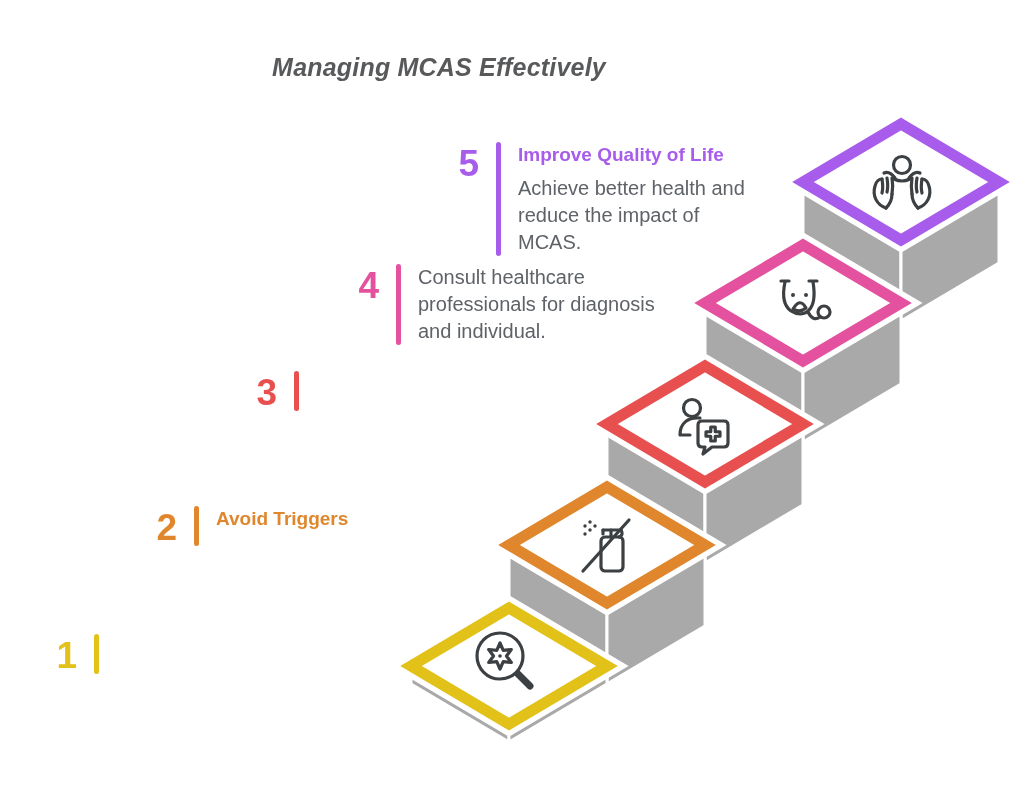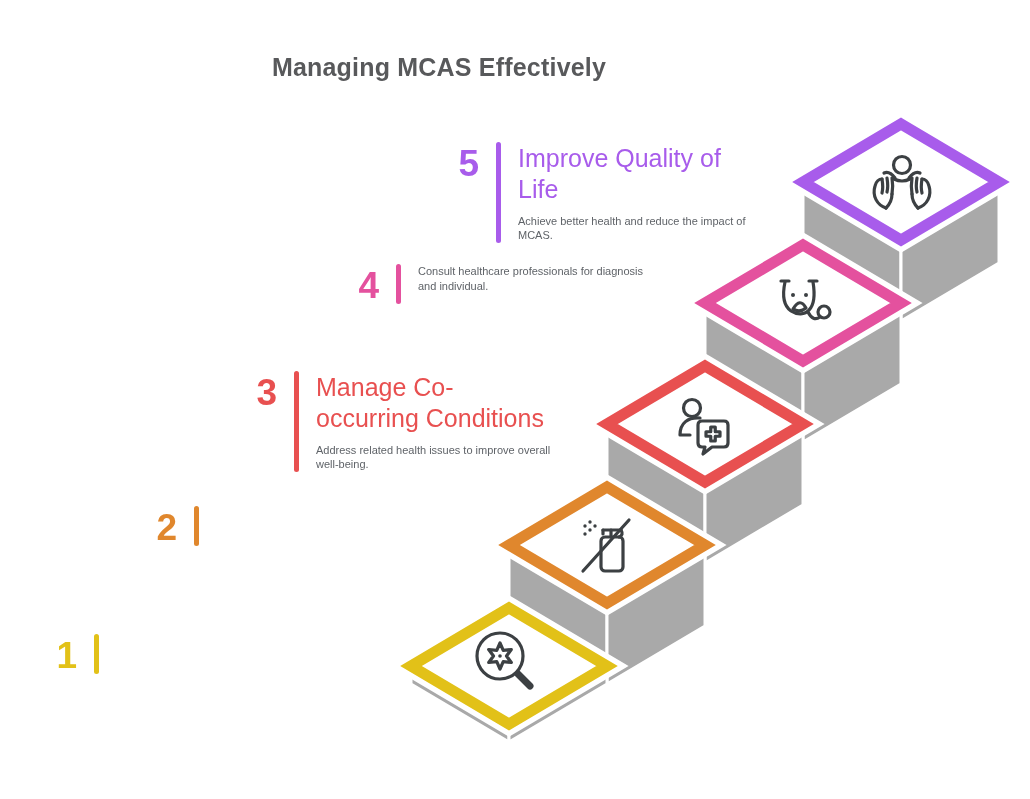--- a/index.html
+++ b/index.html
@@ -5,28 +5,29 @@
   html,body { margin:0; padding:0; }
   body {
     width:1030px; height:799px; position:relative; overflow:hidden;
     background:#ffffff;
     font-family:"Liberation Sans", sans-serif;
   }
   .title {
     position:absolute; top:53px; left:0; width:878px;
     text-align:center; font-size:25px; font-weight:bold; color:#58595B;
     letter-spacing:.2px;
+    font-style:italic;
   }
   svg.stairs { position:absolute; left:0; top:0; }
 
   .step-text { position:absolute; display:flex; gap:17px; }
   .num  { width:42px; text-align:right; font-size:37px; font-weight:bold; line-height:1; padding-top:3px; }
   .bar  { width:5px; border-radius:3px; align-self:stretch; }
-  .heading { font-size:25px; font-weight:normal; line-height:1.25; max-width:235px; margin:1px 0 8px 0; }
-  .desc    { font-size:11px; color:#5F6368; line-height:1.35; max-width:240px; }
+  .heading { font-size:19px; font-weight:bold; line-height:1.25; max-width:235px; margin:1px 0 8px 0; }
+  .desc    { font-size:20px; color:#5F6368; line-height:1.35; max-width:240px; }
 
   .s5 { left:437px; top:142px; }
   .s4 { left:337px; top:264px; }
   .s3 { left:235px; top:371px; }
   .s2 { left:135px; top:506px; }
   .s1 { left:35px;  top:634px; }
 
   .c5 { color:#A85CEB; } .bg5 { background:#A85CEB; }
   .c4 { color:#E4519E; } .bg4 { background:#E4519E; }
   .c3 { color:#E85050; } .bg3 { background:#E85050; }
@@ -143,30 +144,27 @@
   <div class="num c1">1</div>
   <div class="bar bg1"></div>
   <div>
   </div>
 </div>
 
 <div class="step-text s2">
   <div class="num c2">2</div>
   <div class="bar bg2"></div>
   <div>
+    <div class="heading c2">Avoid Triggers</div>
   </div>
 </div>
 
 <div class="step-text s3">
   <div class="num c3">3</div>
   <div class="bar bg3"></div>
-  <div>
-    <div class="heading c3">Manage Co-occurring Conditions</div>
-    <div class="desc">Address related health issues to improve overall well-being.</div>
-  </div>
 </div>
 
 <div class="step-text s4">
   <div class="num c4">4</div>
   <div class="bar bg4"></div>
   <div>
     <div class="desc">Consult healthcare professionals for diagnosis and individual.</div>
   </div>
 </div>
 

